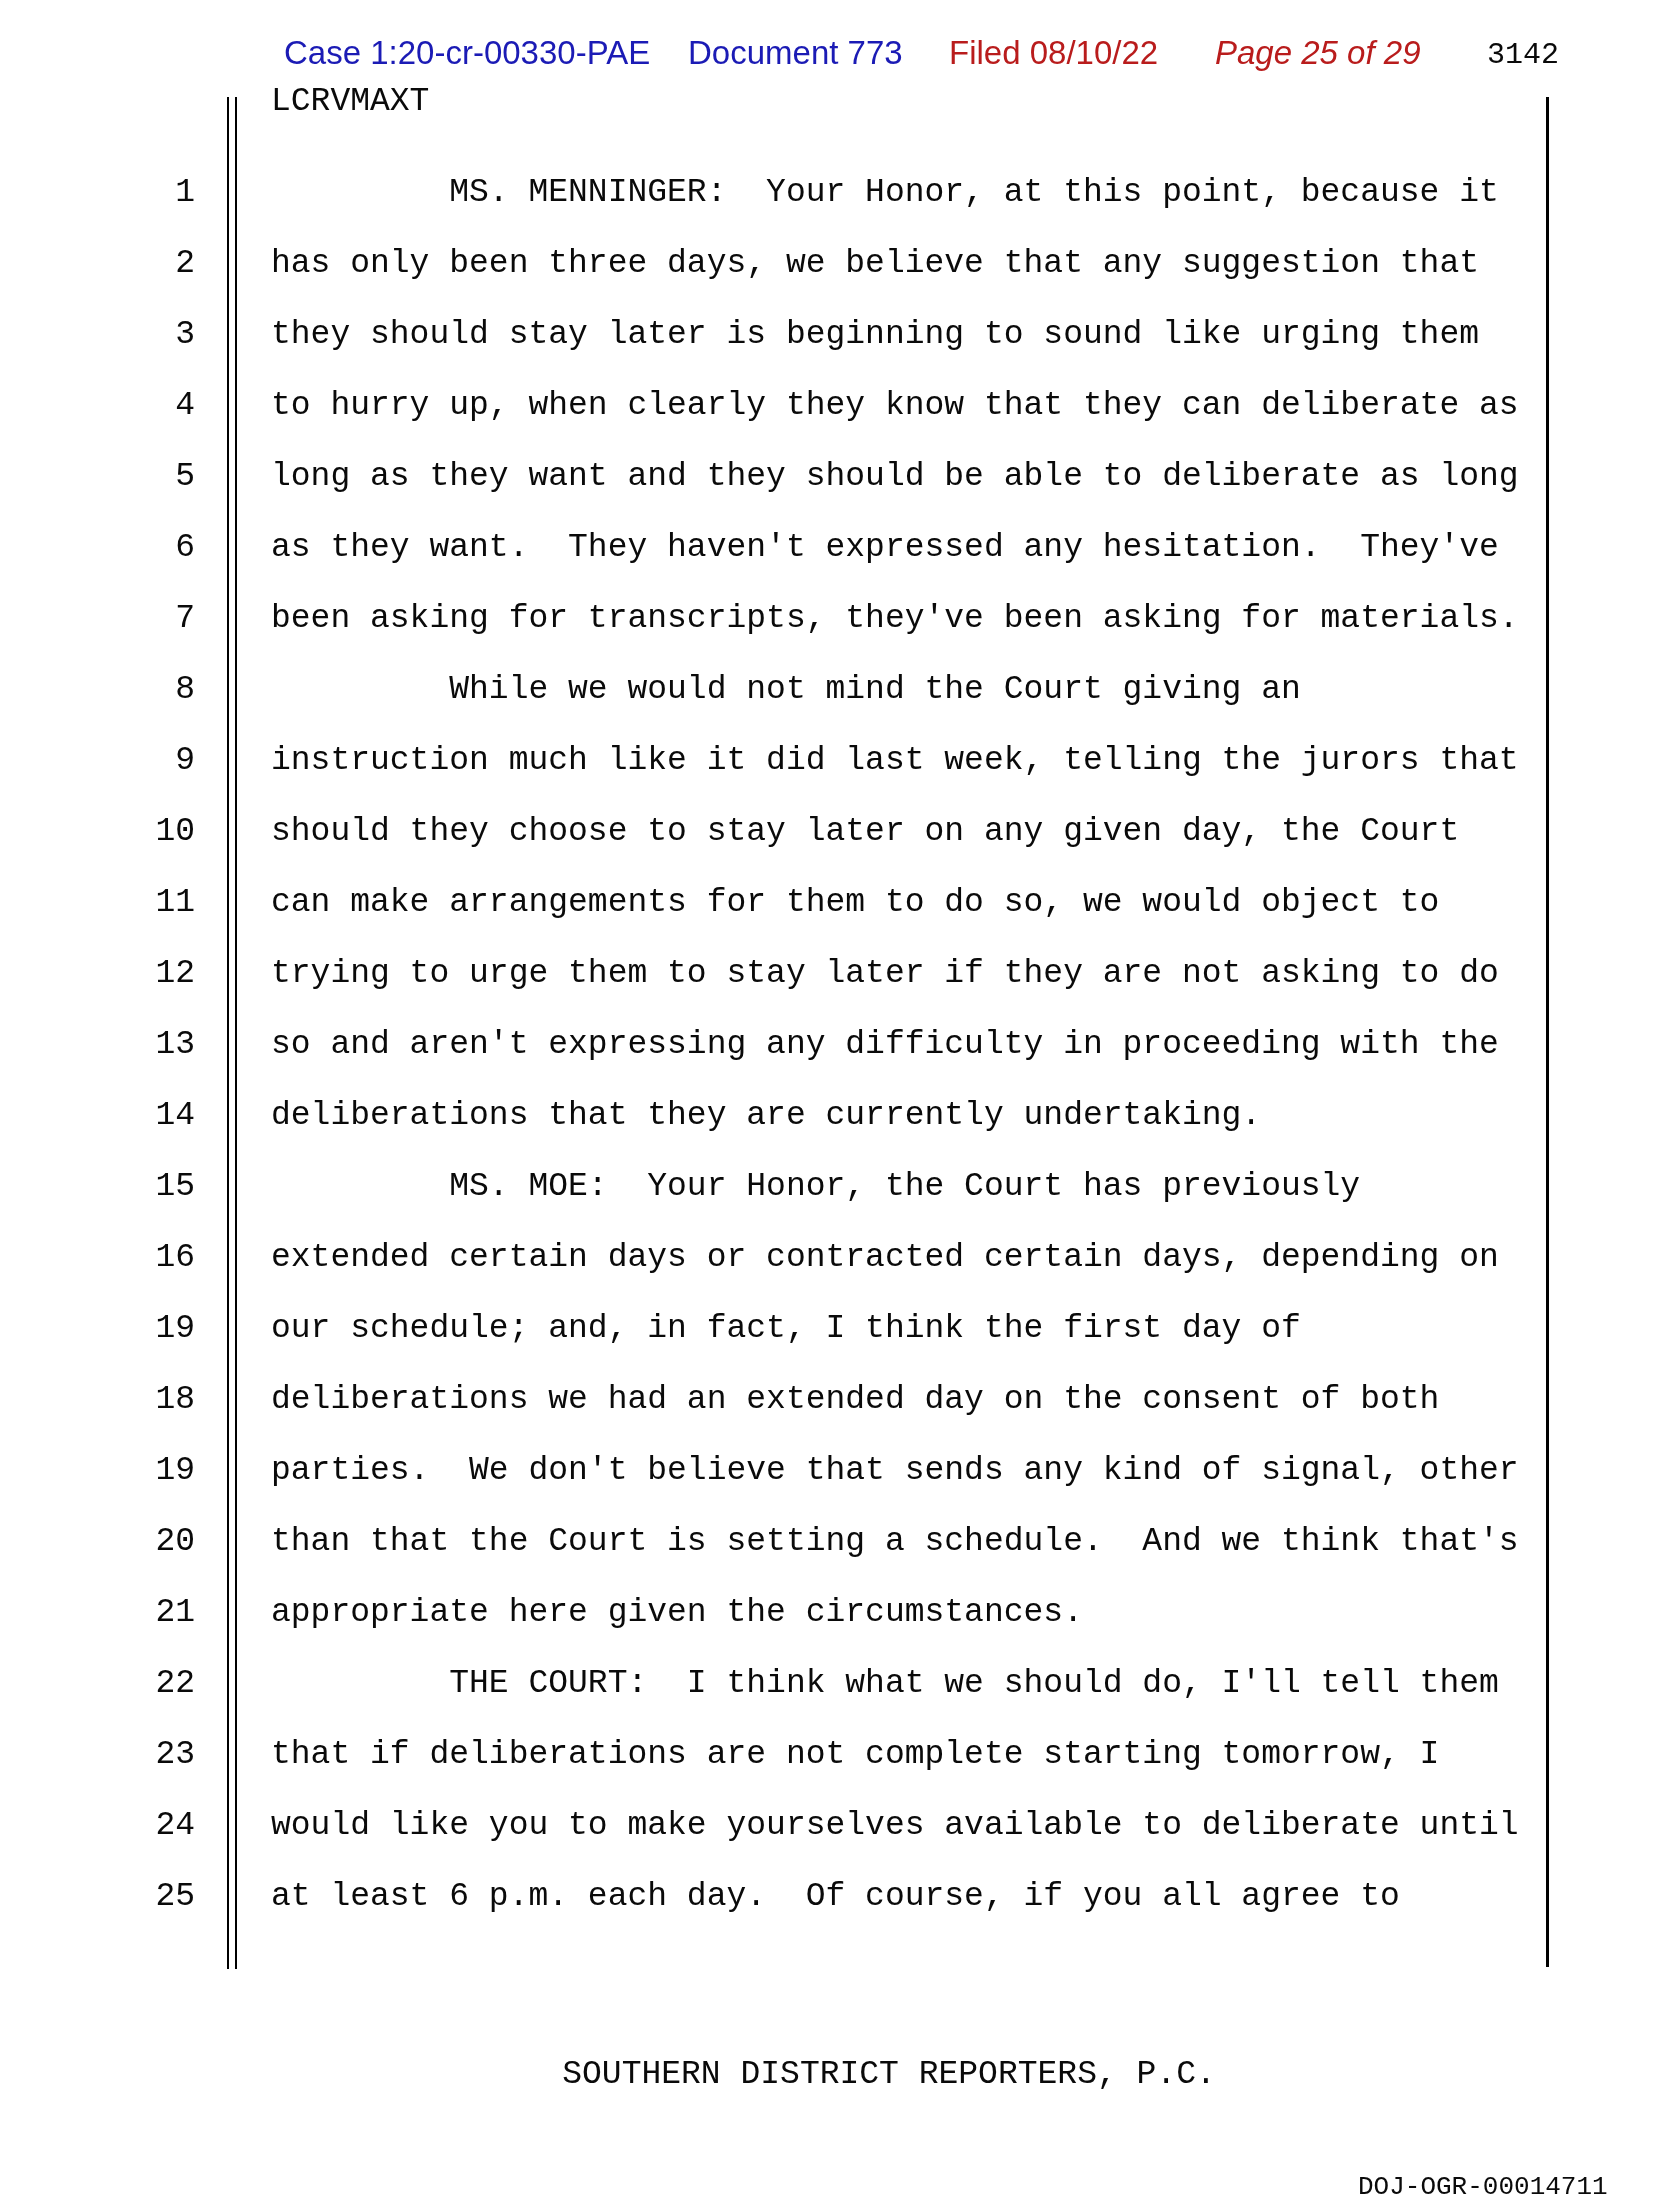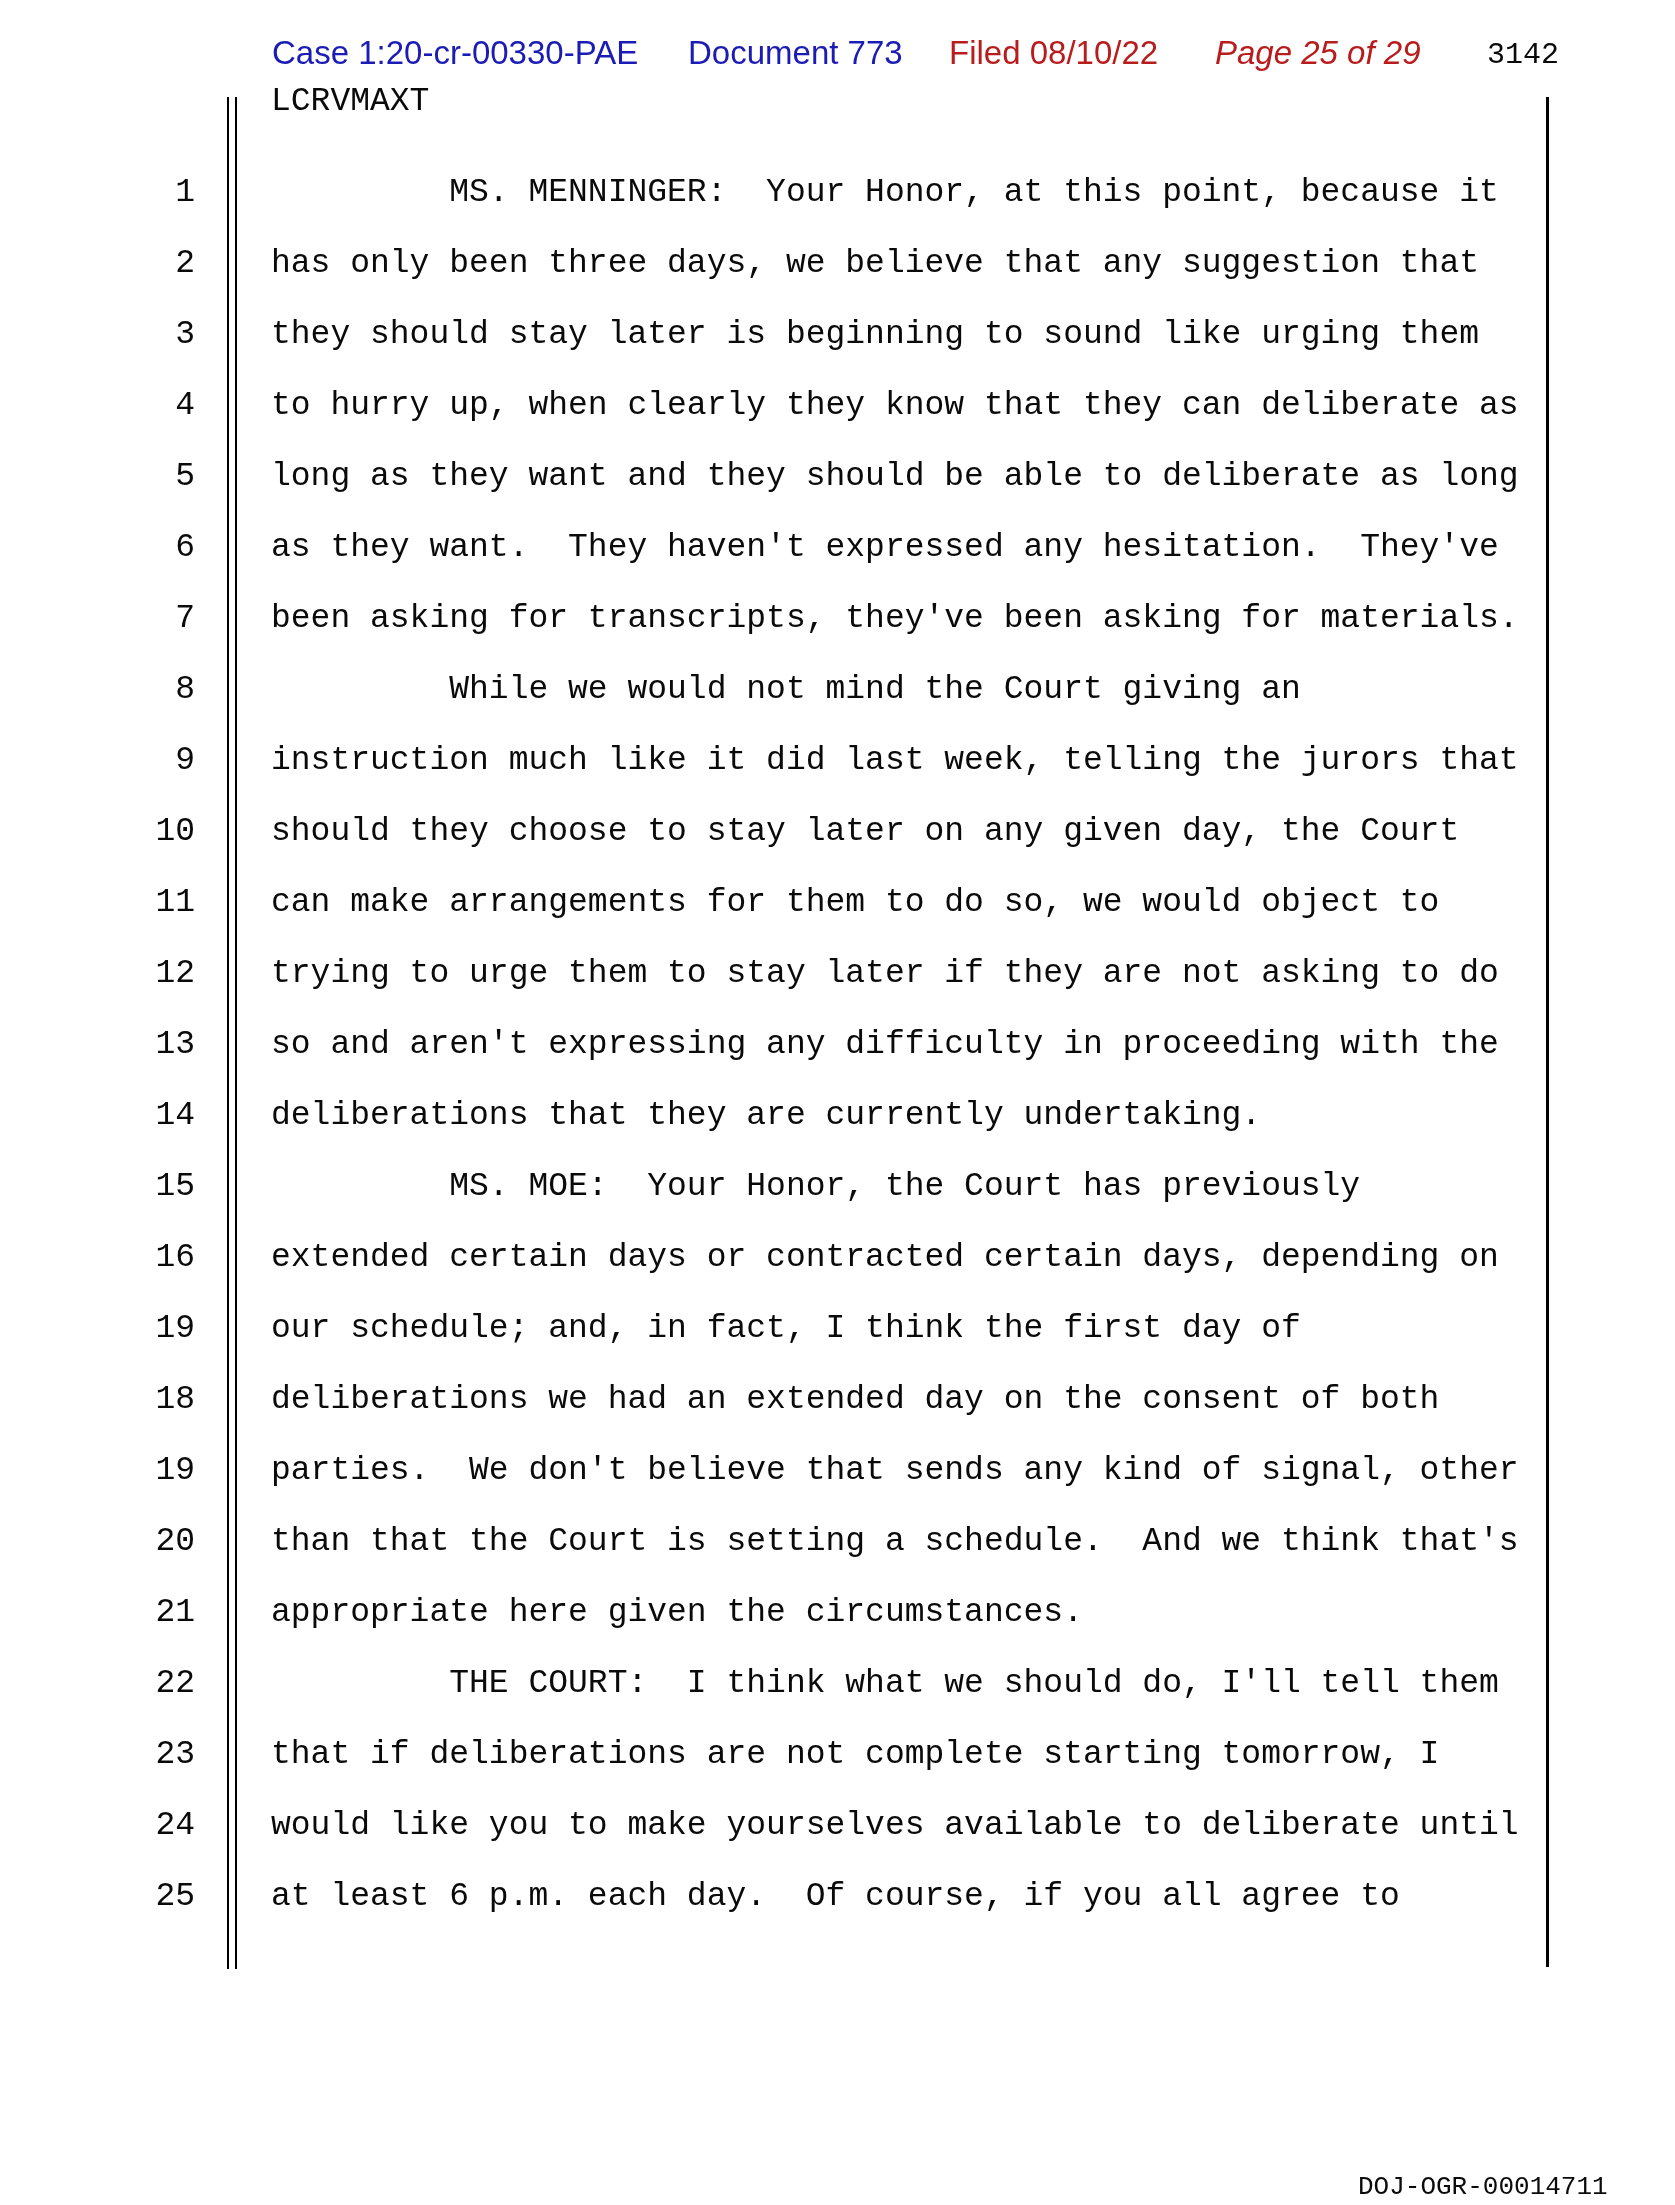--- a/index.html
+++ b/index.html
@@ -88,34 +88,35 @@
     font-size: 26px;
     line-height: 34px;
     white-space: pre;
   }
 </style>
 </head>
 <body>
 
 <div class="page">
 
-  <div class="header-item hdr-case" style="color: rgb(27, 27, 181);">Case 1:20-cr-00330-PAE</div>
+  <div class="header-item hdr-case" style="color: rgb(27, 27, 181); margin-left: 12px;">Case 1:20-cr-00330-PAE</div>
   <div class="header-item hdr-doc" style="color: rgb(27, 27, 181);">Document 773</div>
   <div class="header-item hdr-filed" style="color: #b91c1c;">Filed 08/10/22</div>
   <div class="header-item hdr-page" style="color: #b91c1c; font-style: italic;">Page 25 of 29</div>
   <div class="page-num">3142</div>
   <div class="transcript-id">LCRVMAXT</div>
 
   <div class="rule rule-left-outer"></div>
   <div class="rule rule-left-inner"></div>
   <div class="rule rule-right"></div>
 
   <div class="line-numbers"><div>1</div><div>2</div><div>3</div><div>4</div><div>5</div><div>6</div><div>7</div><div>8</div><div>9</div><div>10</div><div>11</div><div>12</div><div>13</div><div>14</div><div>15</div><div>16</div><div>19</div><div>18</div><div>19</div><div>20</div><div>21</div><div>22</div><div>23</div><div>24</div><div>25</div></div>
 
   <div class="body-lines"><div>         MS. MENNINGER:  Your Honor, at this point, because it</div><div>has only been three days, we believe that any suggestion that</div><div>they should stay later is beginning to sound like urging them</div><div>to hurry up, when clearly they know that they can deliberate as</div><div>long as they want and they should be able to deliberate as long</div><div>as they want.  They haven't expressed any hesitation.  They've</div><div>been asking for transcripts, they've been asking for materials.</div><div>         While we would not mind the Court giving an</div><div>instruction much like it did last week, telling the jurors that</div><div>should they choose to stay later on any given day, the Court</div><div>can make arrangements for them to do so, we would object to</div><div>trying to urge them to stay later if they are not asking to do</div><div>so and aren't expressing any difficulty in proceeding with the</div><div>deliberations that they are currently undertaking.</div><div>         MS. MOE:  Your Honor, the Court has previously</div><div>extended certain days or contracted certain days, depending on</div><div>our schedule; and, in fact, I think the first day of</div><div>deliberations we had an extended day on the consent of both</div><div>parties.  We don't believe that sends any kind of signal, other</div><div>than that the Court is setting a schedule.  And we think that's</div><div>appropriate here given the circumstances.</div><div>         THE COURT:  I think what we should do, I'll tell them</div><div>that if deliberations are not complete starting tomorrow, I</div><div>would like you to make yourselves available to deliberate until</div><div>at least 6 p.m. each day.  Of course, if you all agree to</div></div>
 
   <div class="footer-block">
+    <div>SOUTHERN DISTRICT REPORTERS, P.C.</div>
   </div>
 
   <div class="bates">DOJ-OGR-00014711</div>
 
 </div>
 
 
 </body></html>

